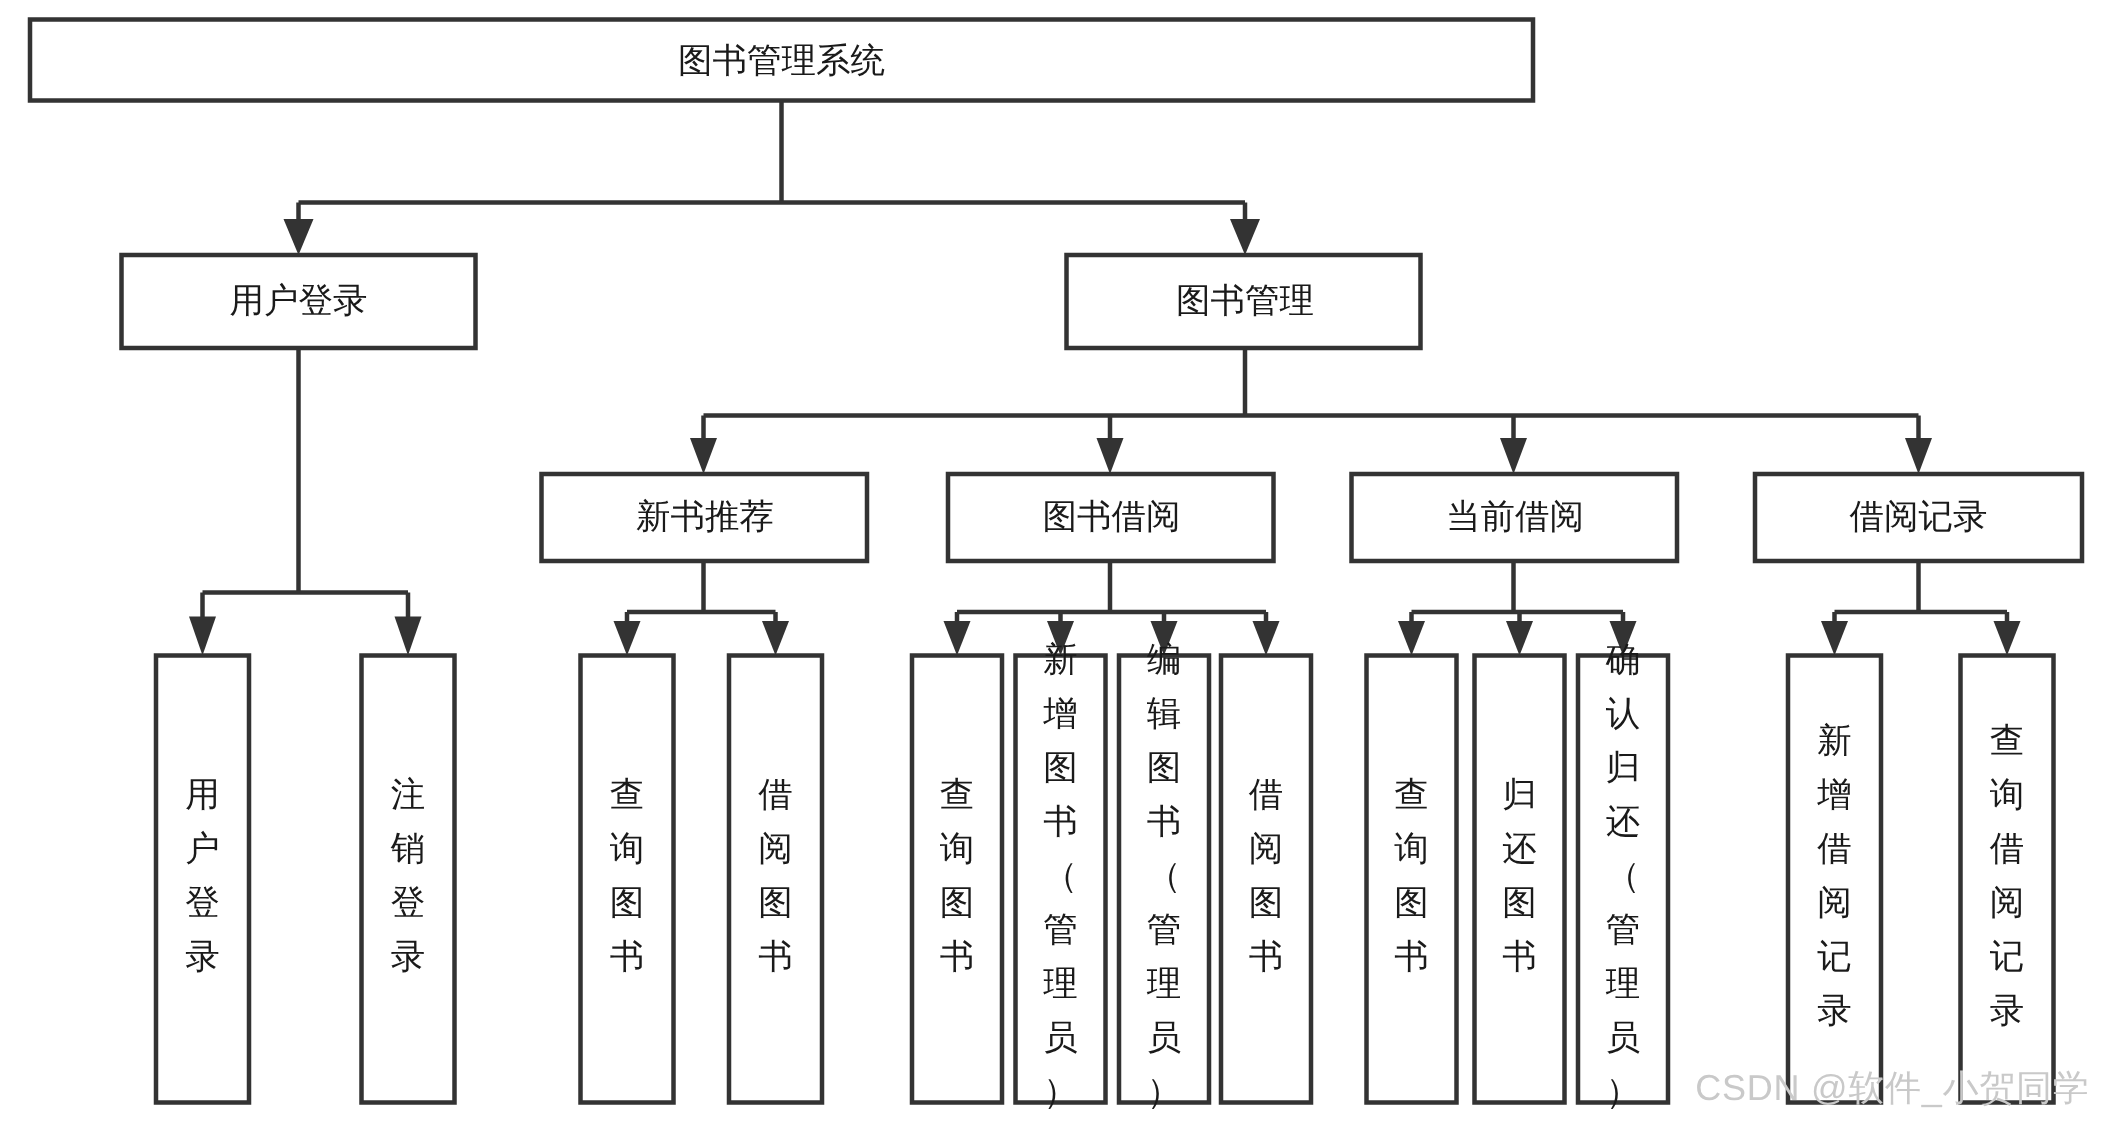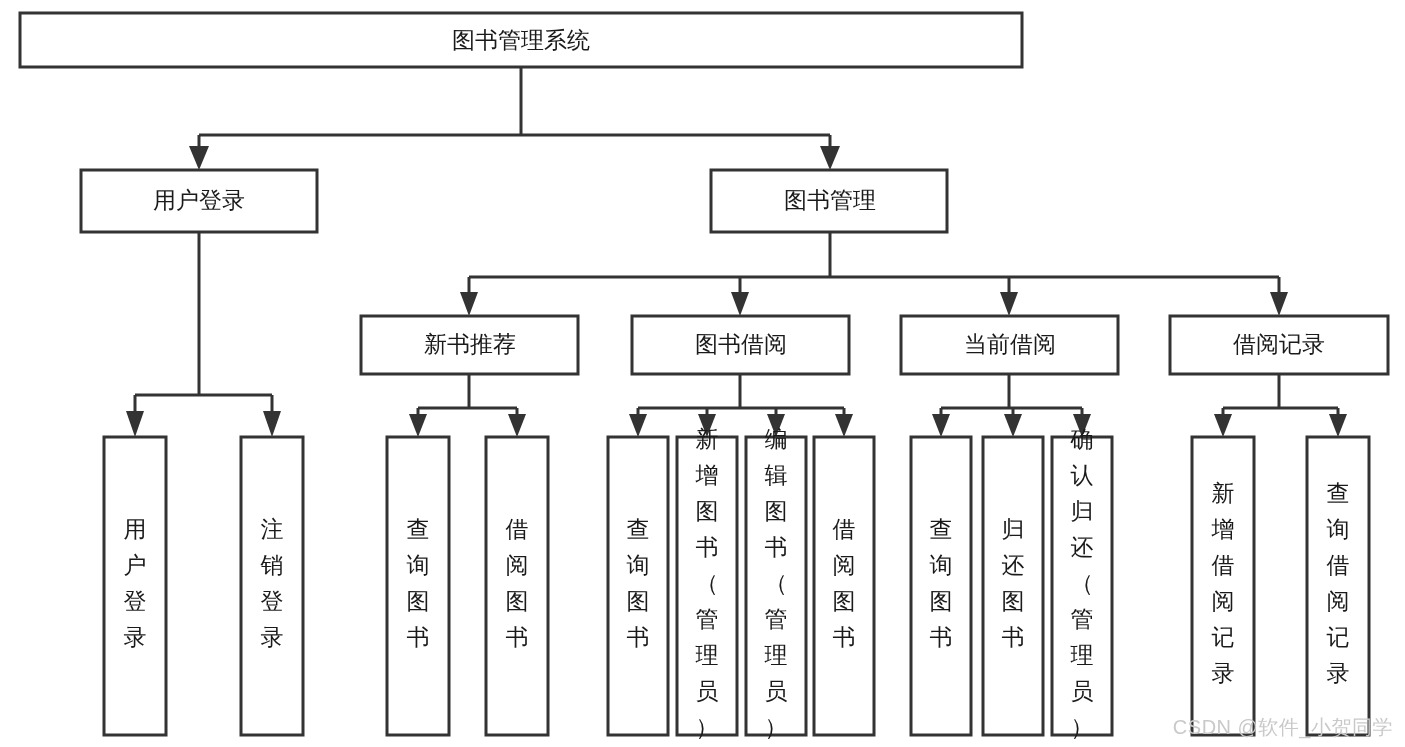--- a/index.html
+++ b/index.html
@@ -57,21 +57,21 @@
     font-family: "Liberation Sans", "DejaVu Sans", sans-serif;
     font-size: 23px;
     fill: #1a1a1a;
     text-anchor: middle;
   }
   .watermark {
     position: absolute;
     right: 12px;
     bottom: 6px;
     font-family: "Liberation Sans", "DejaVu Sans", sans-serif;
-    font-size: 20px;
+    font-size: 24px;
     color: #c9c9c9;
     letter-spacing: 0.5px;
     white-space: nowrap;
     pointer-events: none;
   }
 </style>
 </head>
 <body>
 
 <div id="diagram-root">

